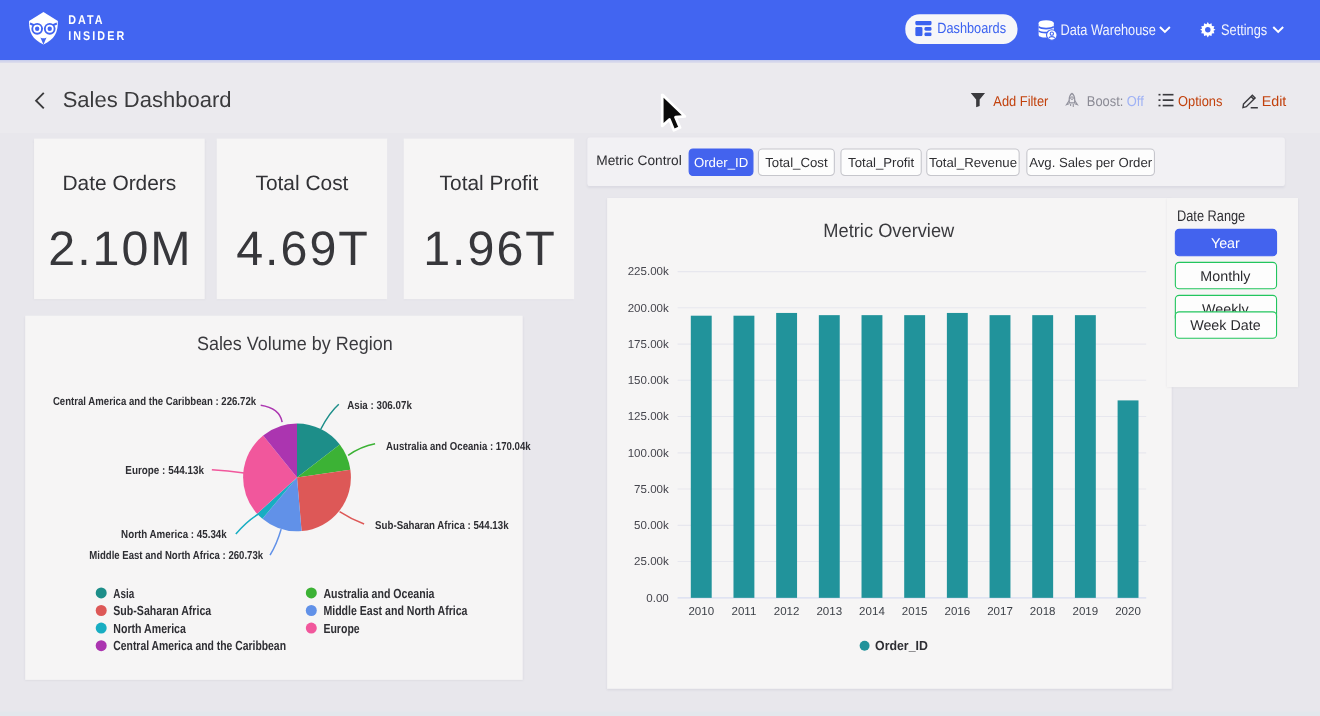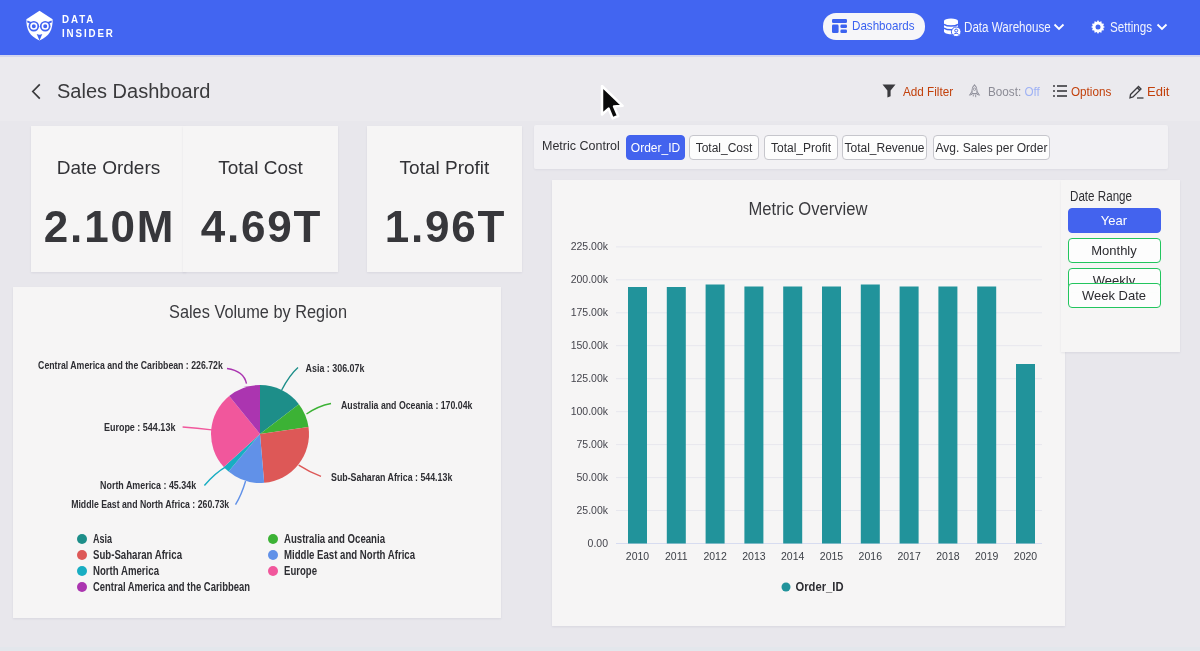--- a/index.html
+++ b/index.html
@@ -15,21 +15,21 @@
 
 .subhead{left:0;top:55px;width:1200px;height:66px;background:rgba(235,234,238,0.996);border-top:2px solid #d4d6ec}
 .title{left:57px;top:80px;font-size:20px;color:#3a3a3c}
 .tool{font-size:13px;color:#c2410c;font-weight:500}
 .toolgray{color:#8b8b95}
 .tooloff{color:#9fb2f5}
 
 .card{background:rgba(246,245,245,0.996);box-shadow:0 1px 2px rgba(80,80,110,0.10)}
 .kpi{top:126px;height:146px;text-align:center}
 .kpi .t{margin-top:31px;font-size:19px;color:#323236}
-.kpi .v{margin-top:23px;font-size:44px;font-weight:bold;color:#37373b;letter-spacing:1.8px;margin-left:2px}
+.kpi .v{margin-top:23px;font-size:44px;font-weight:normal;color:#37373b;letter-spacing:1.8px;margin-left:2px}
 .mctrl{left:534px;top:125px;width:634px;height:44px;background:rgba(242,241,244,0.996);border-radius:2px;box-shadow:0 1px 2px rgba(80,80,110,0.08)}
 .mlabel{left:8px;top:14px;font-size:12.5px;color:#2f2f33;position:absolute}
 .btn{position:absolute;top:10px;height:25px;border:1px solid #c6c6cc;border-radius:4px;background:rgba(253,253,253,0.996);
   font-size:12px;color:#2f2f33;display:flex;align-items:center;justify-content:center;font-family:"Liberation Sans",sans-serif}
 .btn.sel{background:rgba(66,98,238,0.996);border-color:#4262ee;color:#fff}
 
 .dr{left:1061px;top:180px;width:119px;height:172px}
 .dr .h{position:absolute;left:9px;top:8px;font-size:14px;color:#2e2e33;transform:scaleX(0.83);transform-origin:left center}
 .drbtn{position:absolute;left:6.5px;width:93px;height:25px;border:1px solid #22c55e;border-radius:4px;background:rgba(253,253,253,0.996);
   font-size:13px;color:#2c2c30;display:flex;align-items:center;justify-content:center}
@@ -116,21 +116,21 @@
 <svg class="abs" style="left:1129px;top:84px" width="15" height="15" viewBox="0 0 15 15">
   <path d="M1.5 10.5 L9.5 2.5 L12 5 L4 13 L1 13.8 Z M8.3 3.7 L10.8 6.2" fill="none" stroke="#3a3a3e" stroke-width="1.3"></path>
   <line x1="8" y1="14" x2="14.5" y2="14" stroke="#3a3a3e" stroke-width="1.3"></line>
 </svg>
 <div class="abs tool" style="left:1147px;top:84px">Edit</div>
 
 <div class="abs card kpi" style="left:31px;width:155px">
       <div class="t">Date Orders</div>
       <div class="v">2.10M</div>
     </div>
-<div class="abs card kpi" style="left:183px;width:155px">
+<div class="abs card kpi" style="left:197px;width:155px">
       <div class="t">Total Cost</div>
       <div class="v">4.69T</div>
     </div>
 <div class="abs card kpi" style="left:367px;width:155px">
       <div class="t">Total Profit</div>
       <div class="v">1.96T</div>
     </div>
 
 <div class="abs mctrl">
   <div class="mlabel">Metric Control</div>
@@ -190,21 +190,21 @@
 </svg></div>
 
 <div class="abs card dr">
   <div class="h">Date Range</div>
   <div class="drbtn sel" style="top:28px">Year</div>
   <div class="drbtn" style="top:58px">Monthly</div>
   <div class="drbtn" style="top:88px">Weekly</div>
   <div class="drbtn" style="top:103px">Week Date</div>
 </div>
 
-<div class="abs card" style="left:13px;top:287px;width:488px;height:331px"><svg class="pieSvg" width="490" height="331" viewBox="0 0 490 331">
+<div class="abs card" style="left:23px;top:287px;width:452px;height:331px"><svg class="pieSvg" width="490" height="331" viewBox="0 0 490 331">
 <text x="245" y="31" text-anchor="middle" font-size="17.5" fill="#3a3a3e" textLength="178" lengthAdjust="spacingAndGlyphs">Sales Volume by Region</text>
 <path d="M268.7,103 Q276.5,88 285,80.5" fill="none" stroke="#1d8e89" stroke-width="1.4"></path>
         <path d="M293.5,127 Q305,119 318,116.5" fill="none" stroke="#3cb235" stroke-width="1.4"></path>
         <path d="M285.7,178.2 Q296,185 308,189.3" fill="none" stroke="#dd5857" stroke-width="1.4"></path>
         <path d="M232.6,194 Q228.5,208 222.5,217.6" fill="none" stroke="#6191e8" stroke-width="1.4"></path>
         <path d="M213.5,179.4 Q202,186 191.4,198.5" fill="none" stroke="#18adc2" stroke-width="1.4"></path>
         <path d="M198.9,142.9 Q184,141 169.6,140" fill="none" stroke="#f1579c" stroke-width="1.4"></path>
         <path d="M233.5,96.7 Q231,84 214,81.5" fill="none" stroke="#ab35b0" stroke-width="1.4"></path>
 <path d="M247.0,147.0 L247.00,98.00 A49.0,49.0 0 0 1 285.90,117.20 Z" fill="#1d8e89"></path>
         <path d="M247.0,147.0 L285.90,117.20 A49.0,49.0 0 0 1 295.49,139.95 Z" fill="#3cb235"></path>

